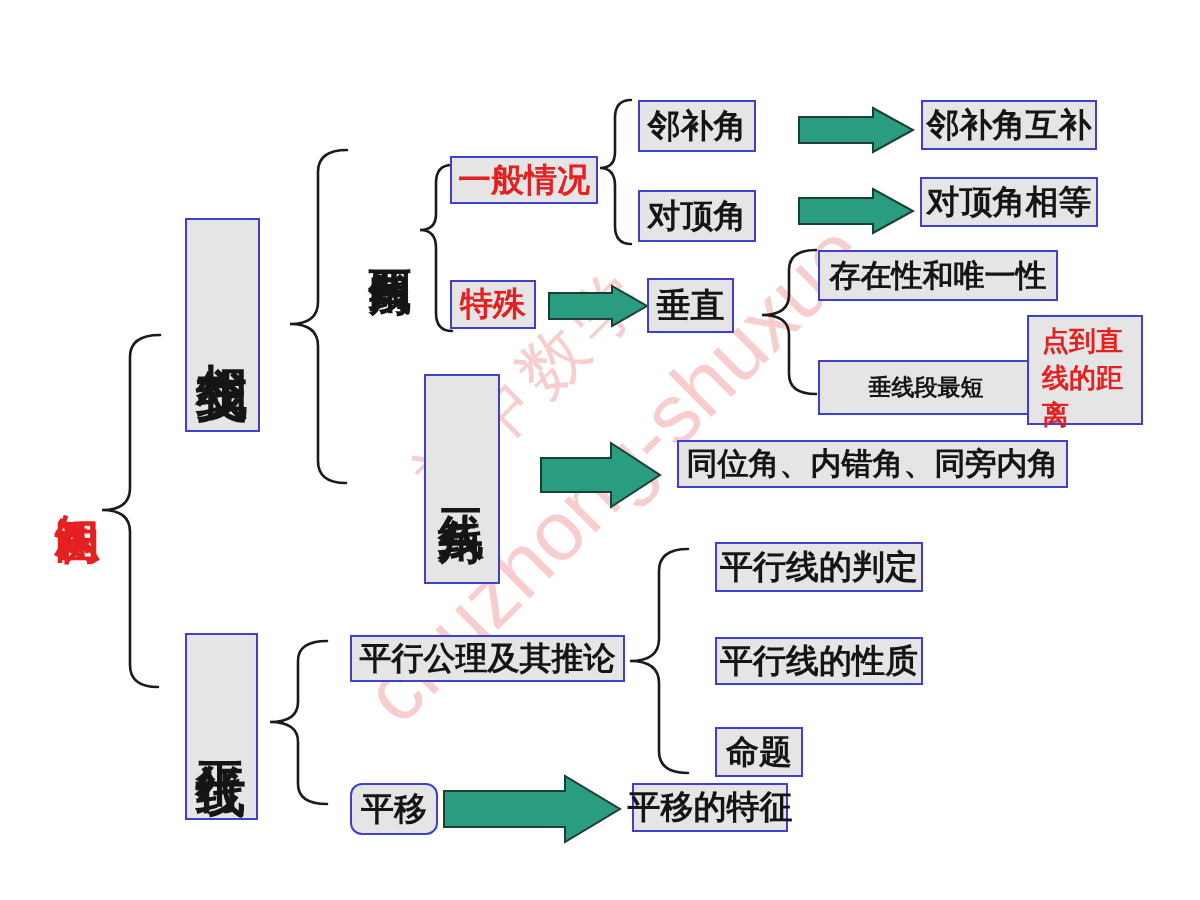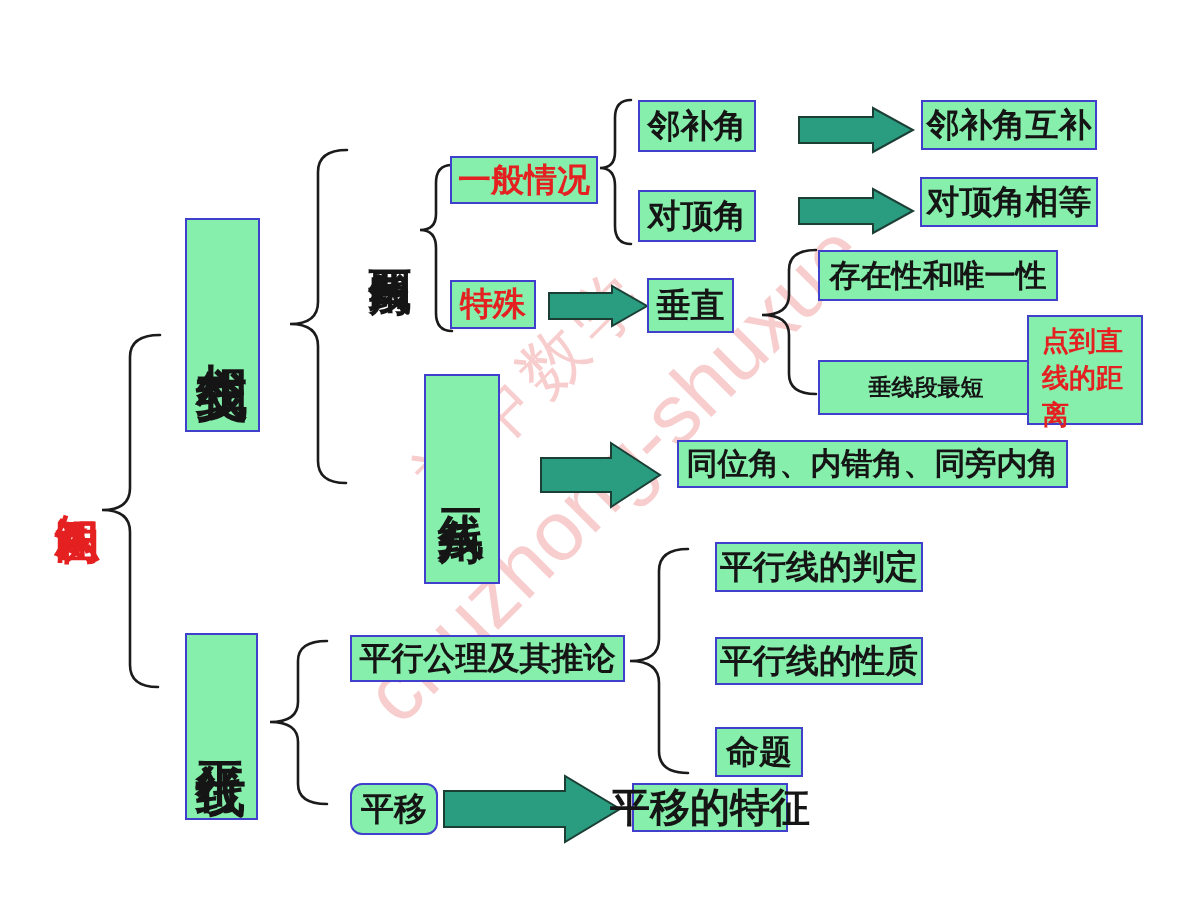--- a/index.html
+++ b/index.html
@@ -14,21 +14,21 @@
   html,body{margin:0;padding:0;background:#fff;}
   #stage{
     position:relative;width:1200px;height:900px;background:#fff;overflow:hidden;
     font-family:"Liberation Sans","DejaVu Sans",sans-serif;
   }
   .layer{position:absolute;left:0;top:0;}
   #wm-layer{z-index:0;}
   #connector-layer{z-index:1;}
   .node{
     position:absolute;box-sizing:border-box;z-index:2;
-    border:2px solid var(--border-blue);background:#86efac;
+    border:2px solid var(--border-blue);background:#e5e5e5;
     display:flex;align-items:center;justify-content:center;
     color:var(--text-black);font-weight:600;white-space:nowrap;
   }
   .plain{border:none;background:transparent;z-index:2;}
   .vert{writing-mode:vertical-rl;text-orientation:upright;letter-spacing:3px;}
   .red{color:var(--accent-red);}
   .wm{
     position:absolute;display:flex;align-items:center;justify-content:center;
     color:var(--watermark-pink);opacity:.55;transform:rotate(-45deg);
     font-weight:400;white-space:nowrap;pointer-events:none;
@@ -91,15 +91,15 @@
   </div>
 
   <div class="node vert" style="left:424px;top:374px;width:76px;height:210px;font-size:46px;">三线八角</div>
   <div class="node" style="left:677px;top:440px;width:391px;height:48px;font-size:31px;">同位角、内错角、同旁内角</div>
 
   <div class="node" style="left:350px;top:635px;width:275px;height:47px;font-size:32px;">平行公理及其推论</div>
   <div class="node" style="left:715px;top:542px;width:208px;height:50px;font-size:33px;">平行线的判定</div>
   <div class="node" style="left:715px;top:637px;width:208px;height:48px;font-size:33px;">平行线的性质</div>
   <div class="node" style="left:715px;top:727px;width:88px;height:50px;font-size:33px;">命题</div>
   <div class="node" style="left:350px;top:783px;width:88px;height:52px;font-size:33px;border-radius:12px;">平移</div>
-  <div class="node" style="left:632px;top:783px;width:156px;height:49px;font-size:40px;">平移的特征</div>
+  <div class="node" style="left:632px;top:783px;width:156px;height:49px;font-size:33px;">平移的特征</div>
 
 </div>
 
 </body></html>

